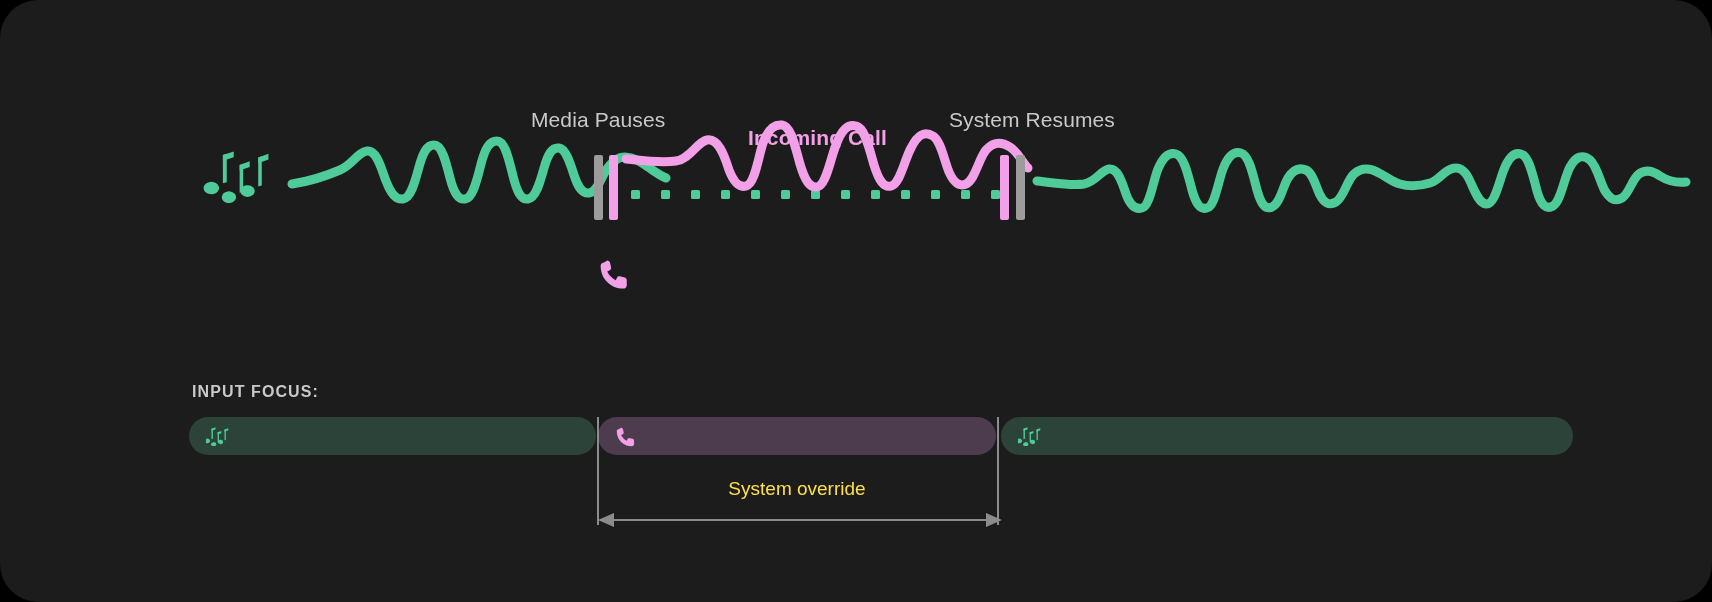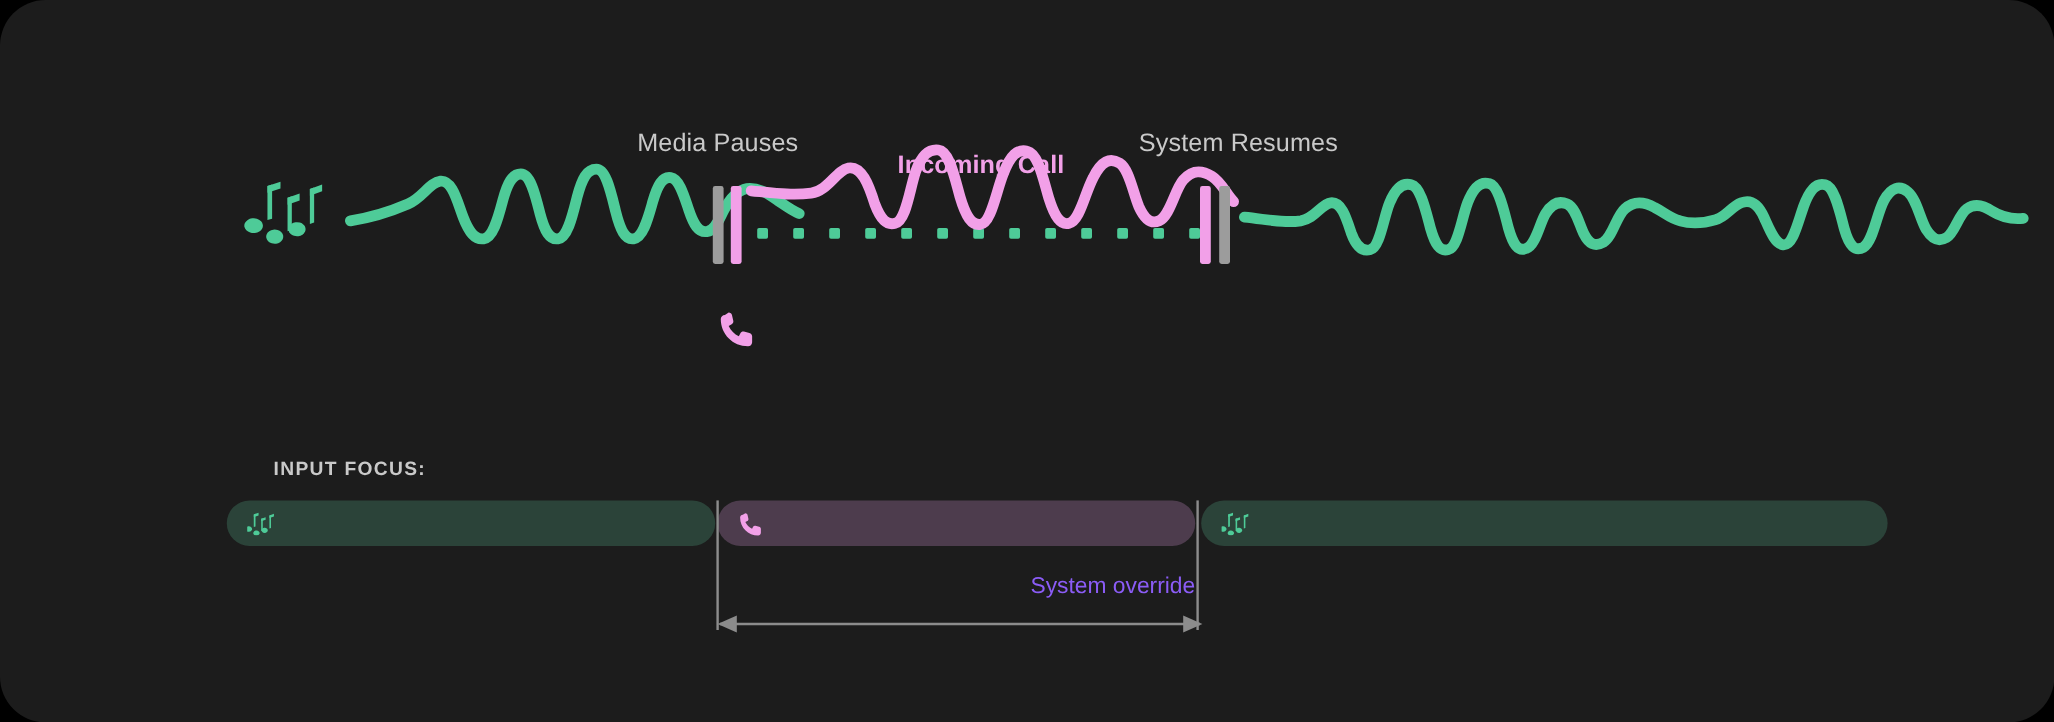--- a/index.html
+++ b/index.html
@@ -54,21 +54,20 @@
 
   
   #focus-title {
     position: absolute;
     left: 192px;
     top: 383px;
     font-size: 16px;
     font-weight: 700;
     letter-spacing: 1.1px;
     color: #c9c9c9;
-    margin-left: 36px;
   }
 
   .track {
     position: absolute;
     top: 417px;
     height: 38px;
     border-radius: 19px;
     display: flex;
     align-items: center;
   }
@@ -97,23 +96,23 @@
     height: 108px;
   }
   #guide-left  { left: 597px; }
   #guide-right { left: 997px; }
 
   #override-label {
     position: absolute;
     top: 478px;
     left: 598px;
     width: 398px;
-    text-align: right;
+    text-align: center;
     font-size: 19px;
-    color: #8b5cf6;
+    color: #fde047;
   }
 
   #arrow-wrap {
     position: absolute;
     left: 590px;
     top: 505px;
     width: 420px;
     height: 30px;
   }
 </style>

